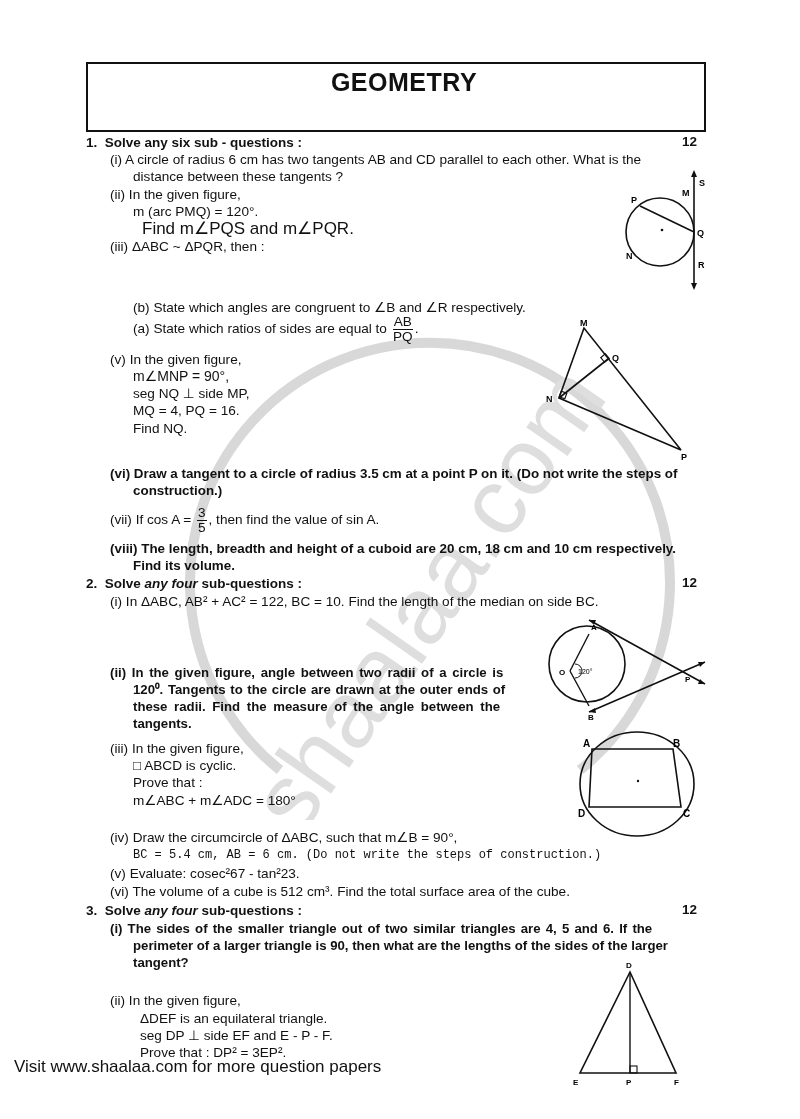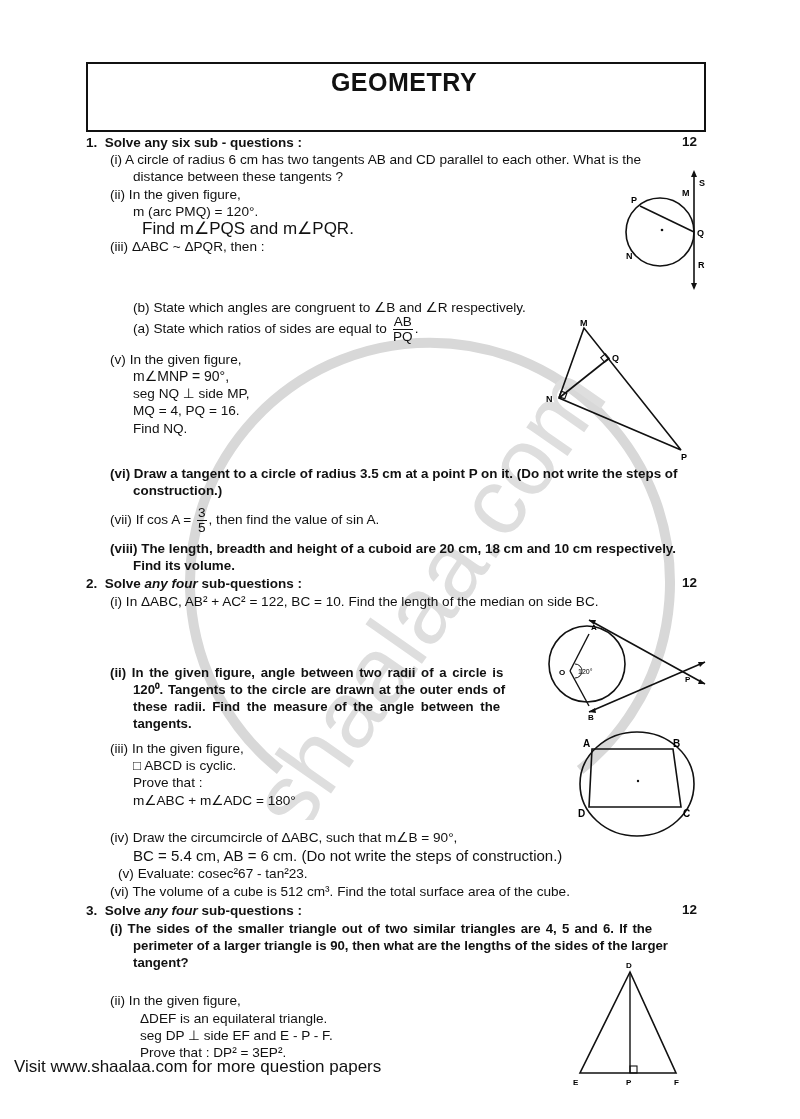--- a/index.html
+++ b/index.html
@@ -84,22 +84,22 @@
   <div class="t" style="left:133px;top:681px;font-size:13.2px;word-spacing:1px;">120⁰. Tangents to the circle are drawn at the outer ends of</div>
   <div class="t" style="left:133px;top:698px;font-size:13.2px;word-spacing:3px;">these radii. Find the measure of the angle between the</div>
   <div class="t" style="left:133px;top:715px;font-size:13.2px;">tangents.</div>
 
   <div class="t n" style="left:110px;top:740px;font-size:13.6px;">(iii) In the given figure,</div>
   <div class="t n" style="left:133px;top:757px;font-size:13.6px;">□ ABCD is cyclic.</div>
   <div class="t n" style="left:133px;top:774px;font-size:13.6px;">Prove that :</div>
   <div class="t n" style="left:133px;top:792px;font-size:13.6px;">m∠ABC + m∠ADC = 180°</div>
 
   <div class="t n" style="left:110px;top:829px;font-size:13.6px;">(iv) Draw the circumcircle of ΔABC, such that m∠B = 90°,</div>
-  <div class="t n" style="left:133px;top:847px;font-size:15px;">BC = 5.4 cm, AB = 6 cm. (Do not write the steps of construction.)</div>
-  <div class="t n" style="left:110px;top:865px;font-size:13.6px;margin-left:8px;">(v)  Evaluate: cosec²67 - tan²23.</div>
+  <div class="t n" style="left:133px;top:847px;font-size:12px;font-family:Liberation Mono, monospace;">BC = 5.4 cm, AB = 6 cm. (Do not write the steps of construction.)</div>
+  <div class="t n" style="left:110px;top:865px;font-size:13.6px;">(v)  Evaluate: cosec²67 - tan²23.</div>
   <div class="t n" style="left:110px;top:883px;font-size:13.6px;">(vi) The volume of a cube is 512 cm³. Find the total surface area of the cube.</div>
 
   <div class="t q" style="left:86px;top:902px;">
     <span>3.</span>&nbsp; <span>Solve </span><i>any four</i><span> sub-questions :</span>
   </div>
   <div class="marks" style="top:902px;">12</div>
   <div class="t" style="left:110px;top:920px;font-size:13.2px;word-spacing:1.5px;">(i)  The sides of the smaller triangle out of two similar triangles are 4, 5 and 6. If the</div>
   <div class="t" style="left:133px;top:937px;font-size:13.2px;">perimeter of a larger triangle is 90, then what are the lengths of the sides of the larger</div>
   <div class="t" style="left:133px;top:954px;font-size:13.2px;">tangent?</div>
 

